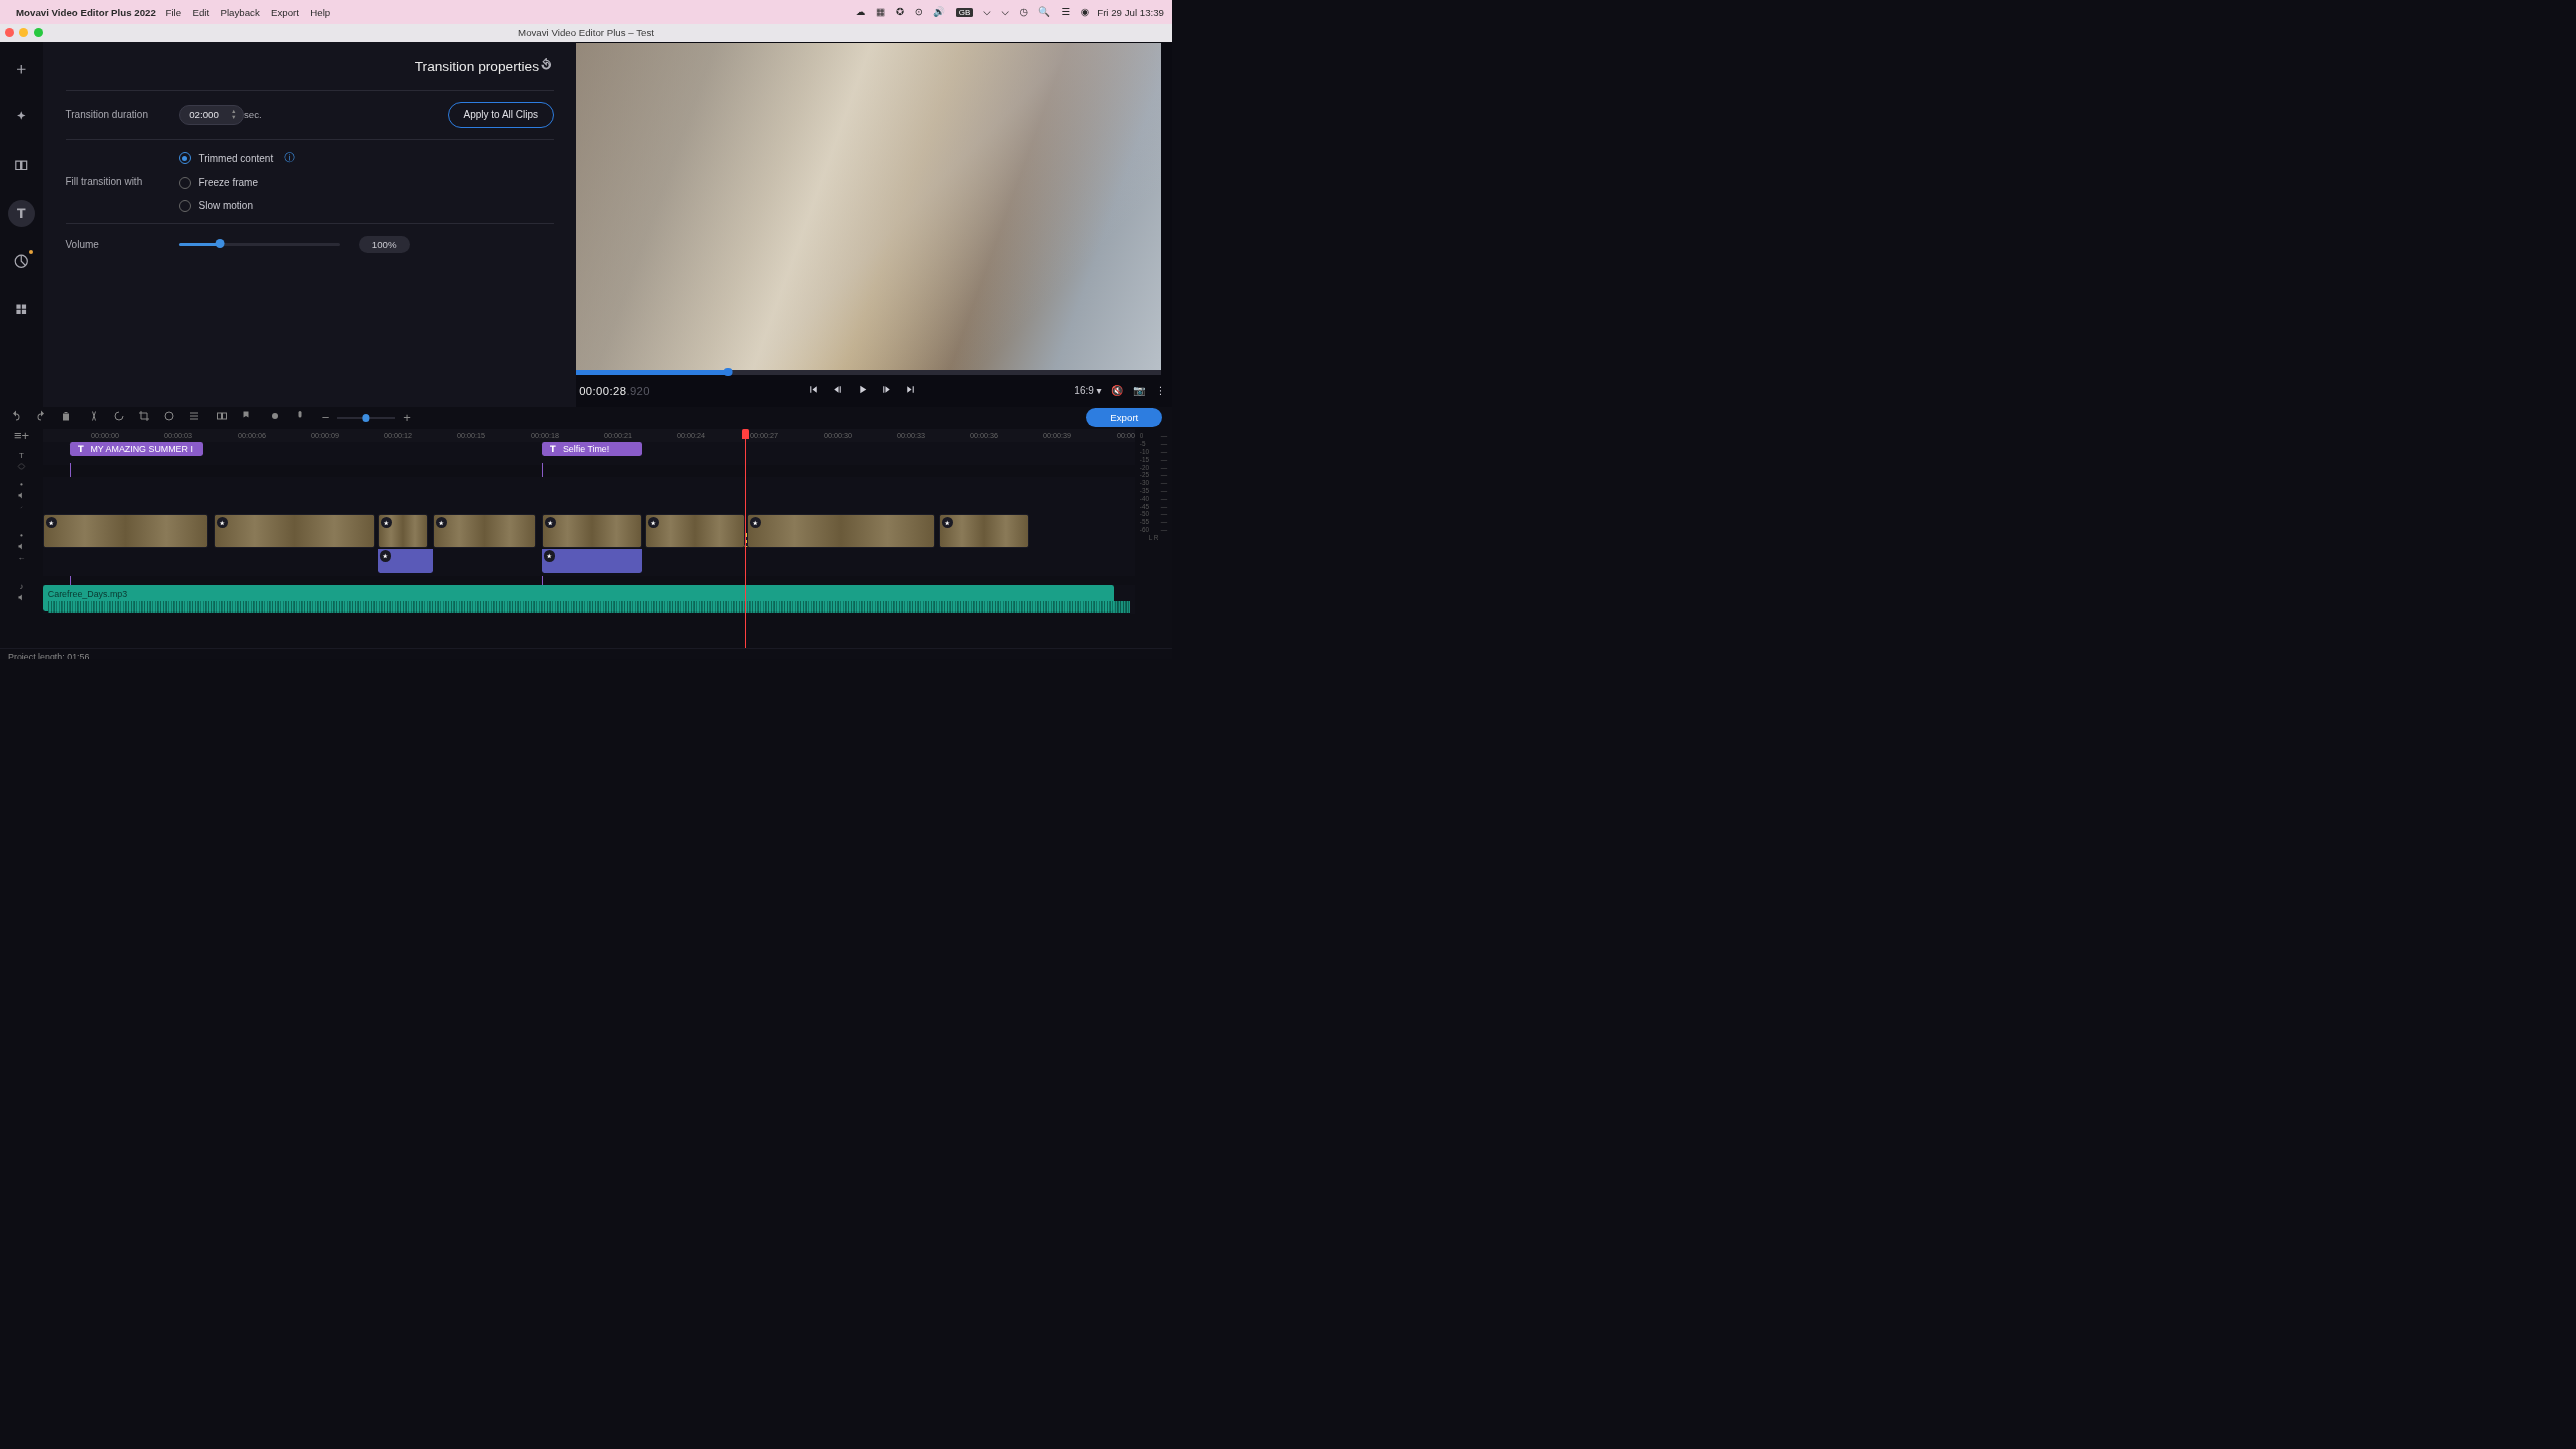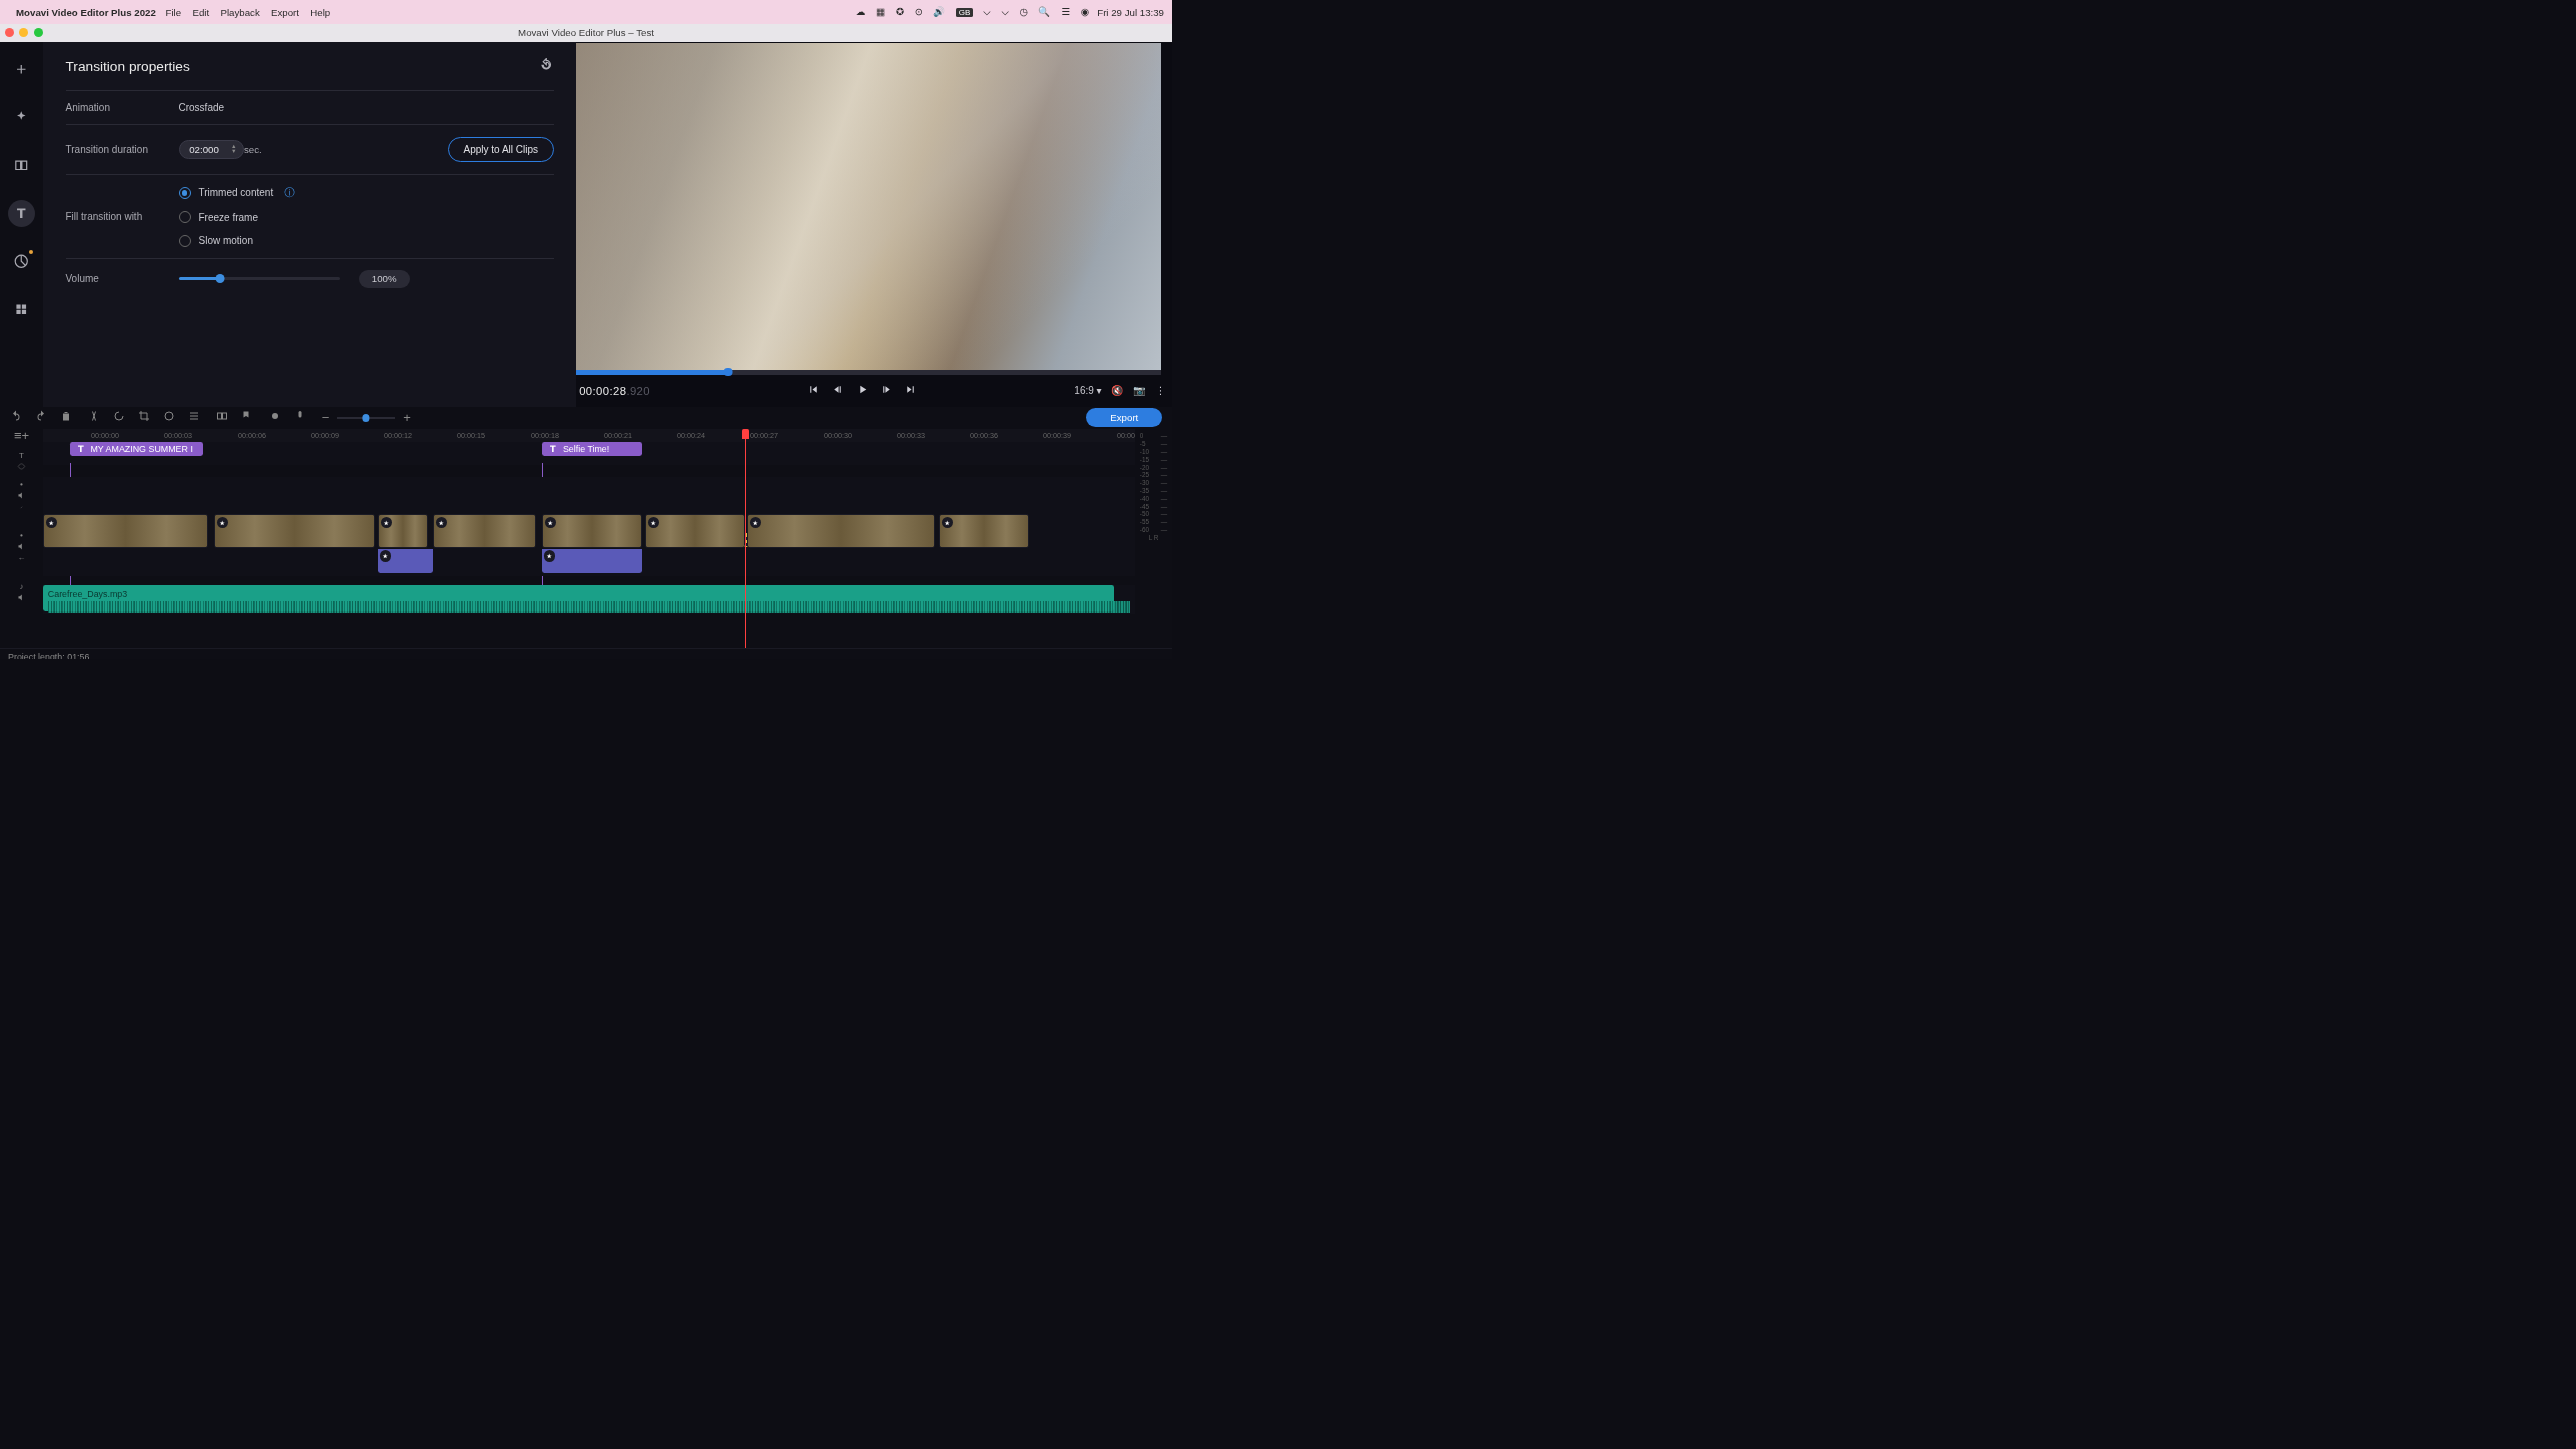--- a/index.html
+++ b/index.html
@@ -25,21 +25,21 @@
 
 
 .upper { display: flex; height: 365px; }
 .left-tools { width: 43px; background: #0e0e15; display: flex; flex-direction: column; align-items: center; padding-top: 14.5px; gap: 21px; }
 .tool-btn { width: 27px; height: 27px; border-radius: 50%; display: flex; align-items: center; justify-content: center; color: #a8a8b0; cursor: pointer; position: relative; }
 .tool-btn.active { background: #2a2a35; }
 .tool-btn svg { width: 14.5px; height: 14.5px; fill: currentColor; }
 .tool-btn .badge { position: absolute; top: 1.6px; right: 1.6px; width: 4px; height: 4px; border-radius: 50%; background: #e6a23c; }
 
 .panel { flex: 1; background: #14141d; padding: 16px 22.5px; }
-.panel-header { display: flex; align-items: center; justify-content: space-between; margin-bottom: 14.5px; }
+.panel-header { display: flex; align-items: center; justify-content: flex-end; margin-bottom: 14.5px; }
 .panel-title { font-size: 13.7px; color: #eaeaea; }
 .reset-btn { color: #b0b0b8; cursor: pointer; }
 .reset-btn svg { width: 14.5px; height: 14.5px; fill: none; stroke: currentColor; stroke-width: 2; }
 
 .prop-row { display: flex; align-items: center; padding: 11.3px 0; border-top: 0.8px solid #2a2a35; font-size: 10px; }
 .prop-row:first-of-type { border-top: none; }
 .prop-label { width: 113px; color: #a8a8b0; }
 .prop-value { color: #c9c9d0; }
 
 .duration-input { background: #2a2a35; border: 0.8px solid #3a3a48; border-radius: 11.3px; padding: 3.2px 6.4px 3.2px 9.7px; color: #e0e0e5; display: inline-flex; align-items: center; gap: 4.8px; }
@@ -215,24 +215,20 @@
     <div class="panel">
       <div class="panel-header">
         <div class="panel-title">Transition properties</div>
         <div class="reset-btn">
           <svg viewBox="0 0 24 24">
               <path d="M12 4V1L7 6l5 5V7a5 5 0 11-5 5H5a7 7 0 107-8z"></path>
             </svg>
         </div>
       </div>
 
-      <div class="prop-row">
-        <div class="prop-label">Animation</div>
-        <div class="prop-value">Crossfade</div>
-      </div>
 
       <div class="prop-row">
         <div class="prop-label">Transition duration</div>
         <div class="duration-input">
           <input value="02:000" style="">
           <div class="spinner">
               <span>▲</span>
               <span>▼</span>
             </div>
         </div>

